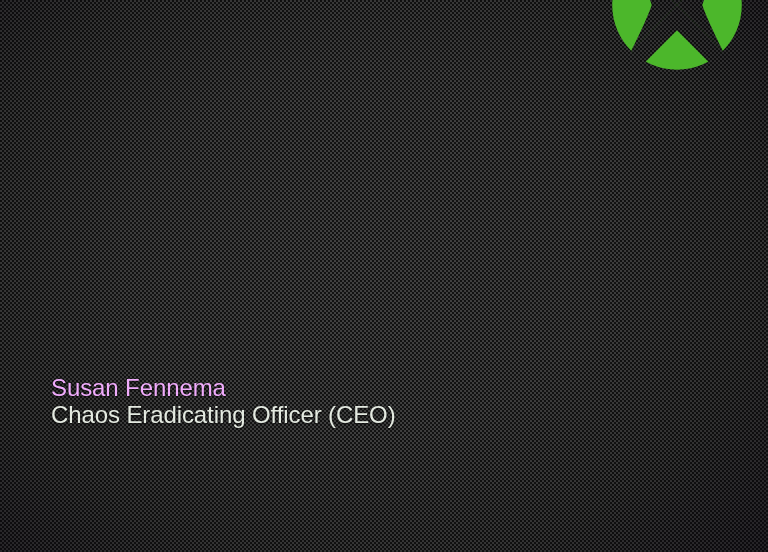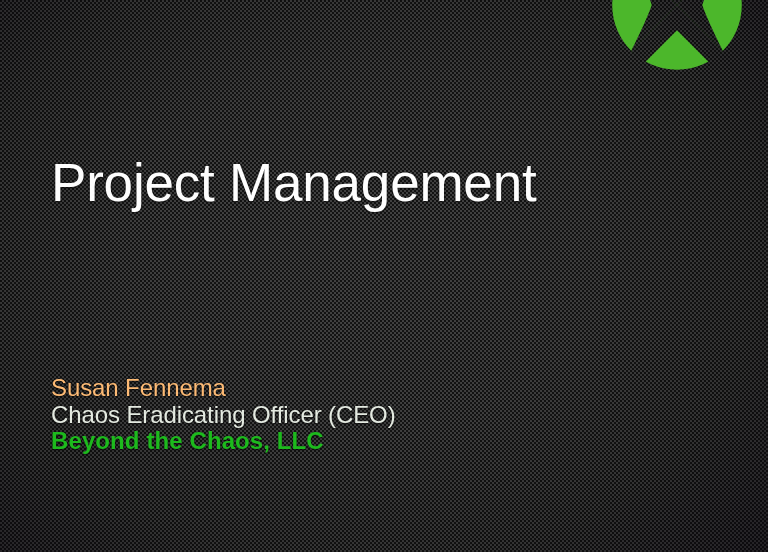--- a/index.html
+++ b/index.html
@@ -86,21 +86,21 @@
   #byline {
     position: absolute;
     left: 51px;
     top: 375px;
     width: 640px;
     font-size: 24px;
     line-height: 26.5px;
     letter-spacing: -0.1px;
   }
   #byline .bline { display: block; }
-  .person  { color: #fdba74; font-weight: 400; text-shadow: 0 1px 2px rgba(0,0,0,0.6); }
+  .person  { color: #f0abfc; font-weight: 400; text-shadow: 0 1px 2px rgba(0,0,0,0.6); }
   .role    { color: #e4eae1; font-weight: 400; text-shadow: 0 1px 2px rgba(0,0,0,0.6); }
   .company { color: #1db91d; font-weight: 700; letter-spacing: 0.1px;
              text-shadow: 0 1px 2px rgba(0,0,0,0.65); }
 </style>
 </head>
 <body>
 
 <div id="slide">
 
   <div id="texture"></div>
@@ -122,22 +122,20 @@
           <path d="M100 100 L42 158 Q62 118 68 100 Q62 82 42 42 Z" fill="#000"></path>
           <path d="M100 100 L158 158 Q118 138 100 132 Q82 138 42 158 Z" fill="#000"></path>
           <path d="M100 100 L158 42 Q138 82 132 100 Q138 118 158 158 Z" fill="#000"></path>
         </mask>
       </defs>
       <circle cx="100" cy="100" r="82" fill="#4cb72b" mask="url(#xcut)"></circle>
     </svg>
   </div>
 
   <div id="title">
-    <span class="tline">Project Management</span>
   </div>
 
   <div id="byline">
     <span class="bline person">Susan Fennema</span>
     <span class="bline role">Chaos Eradicating Officer (CEO)</span>
-    <span class="bline company">Beyond the Chaos, LLC</span>
   </div>
 
 </div>
 
 </body></html>

